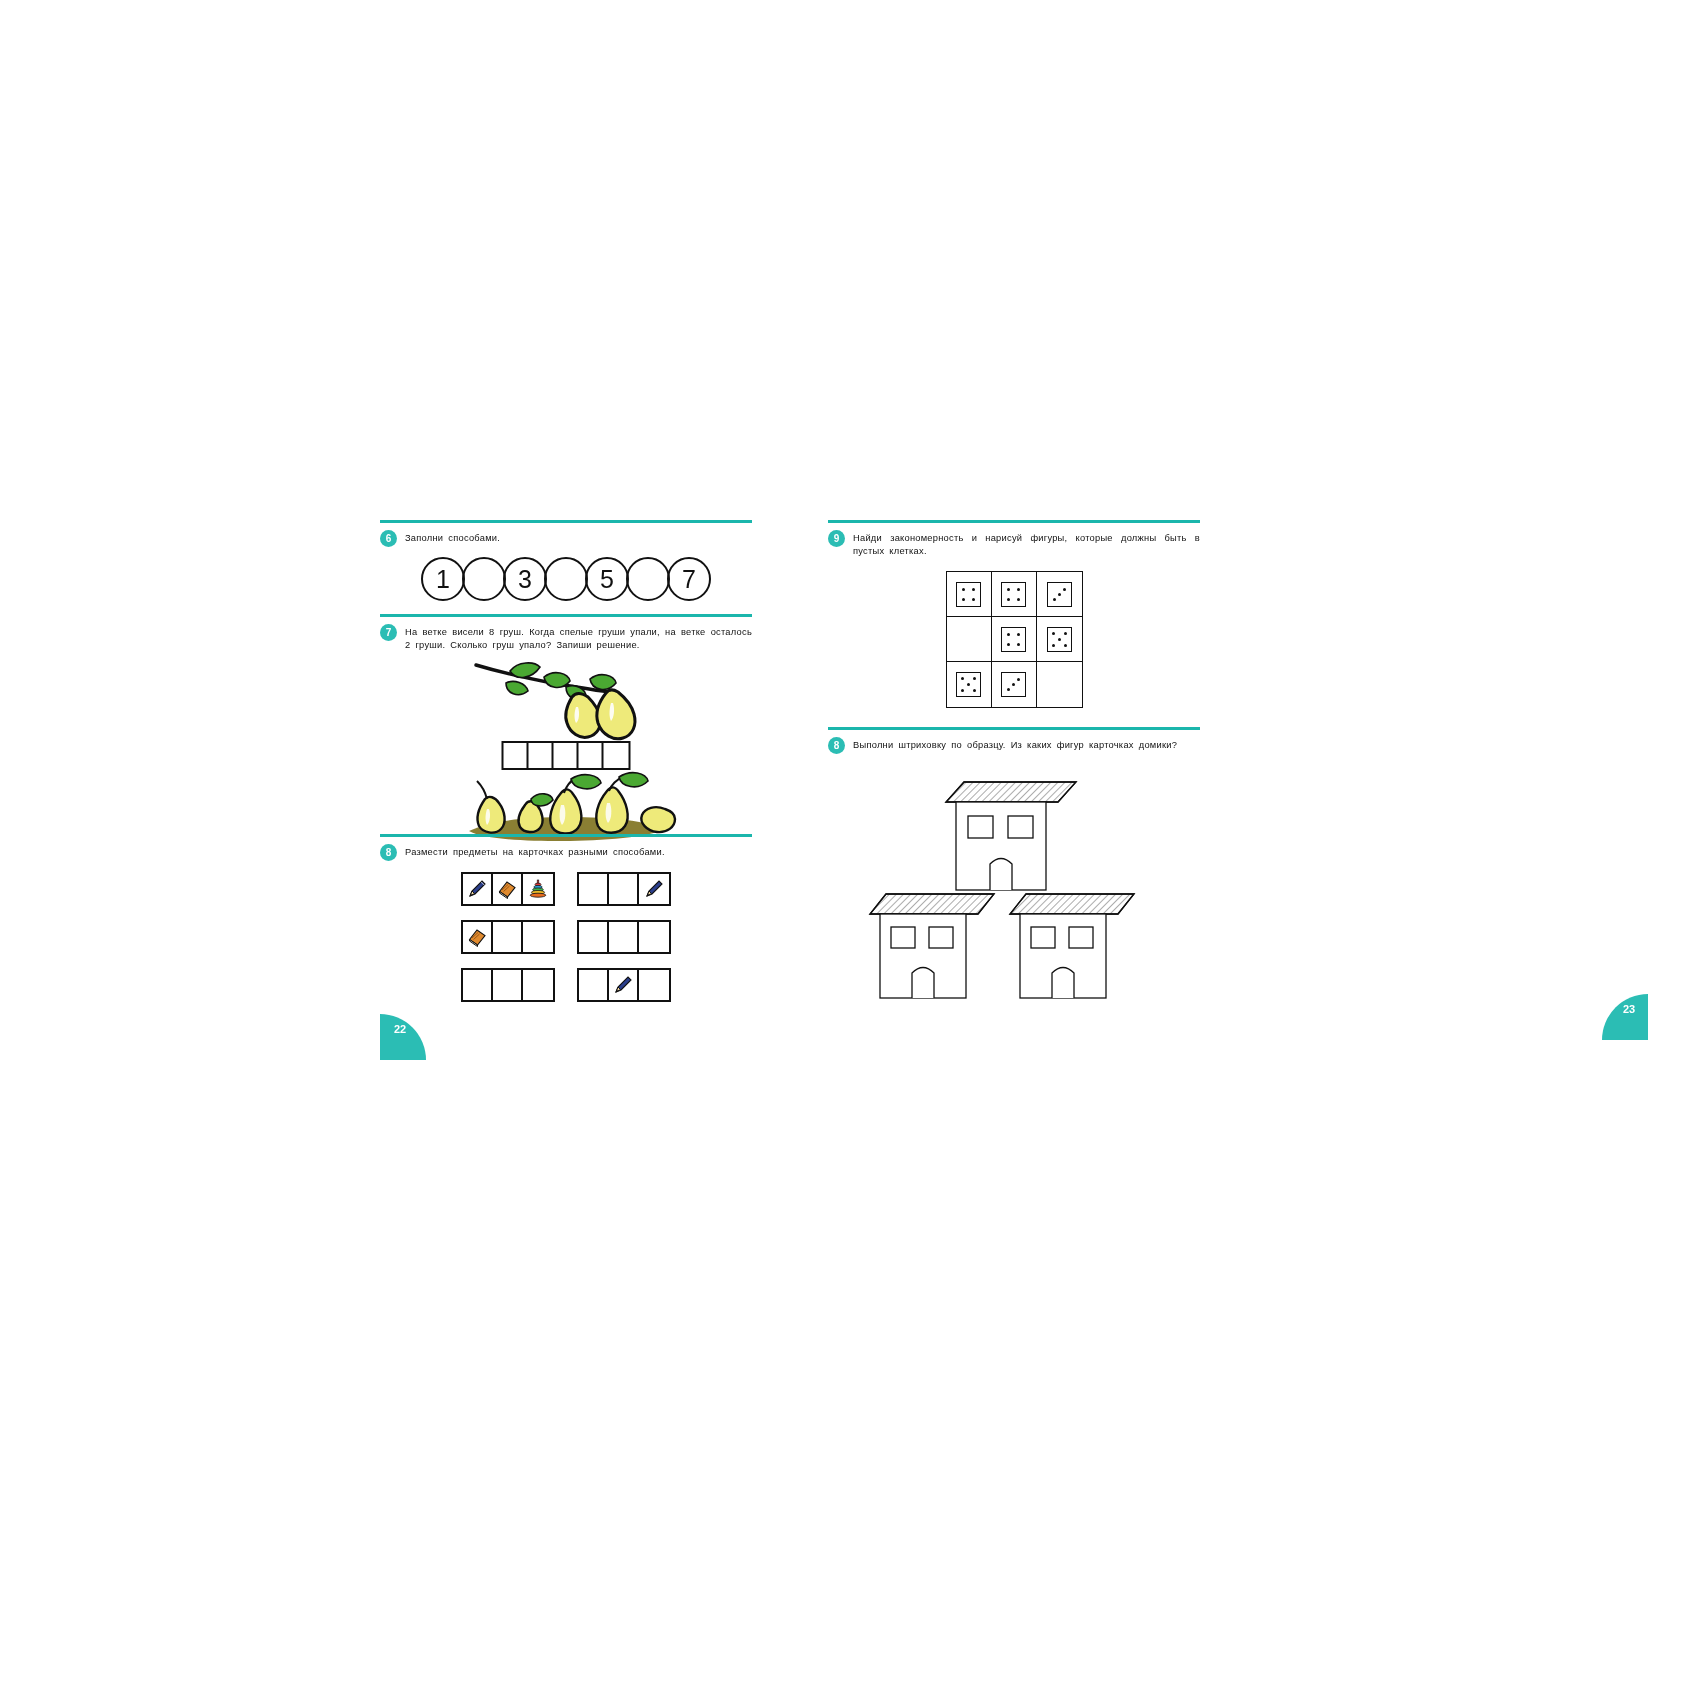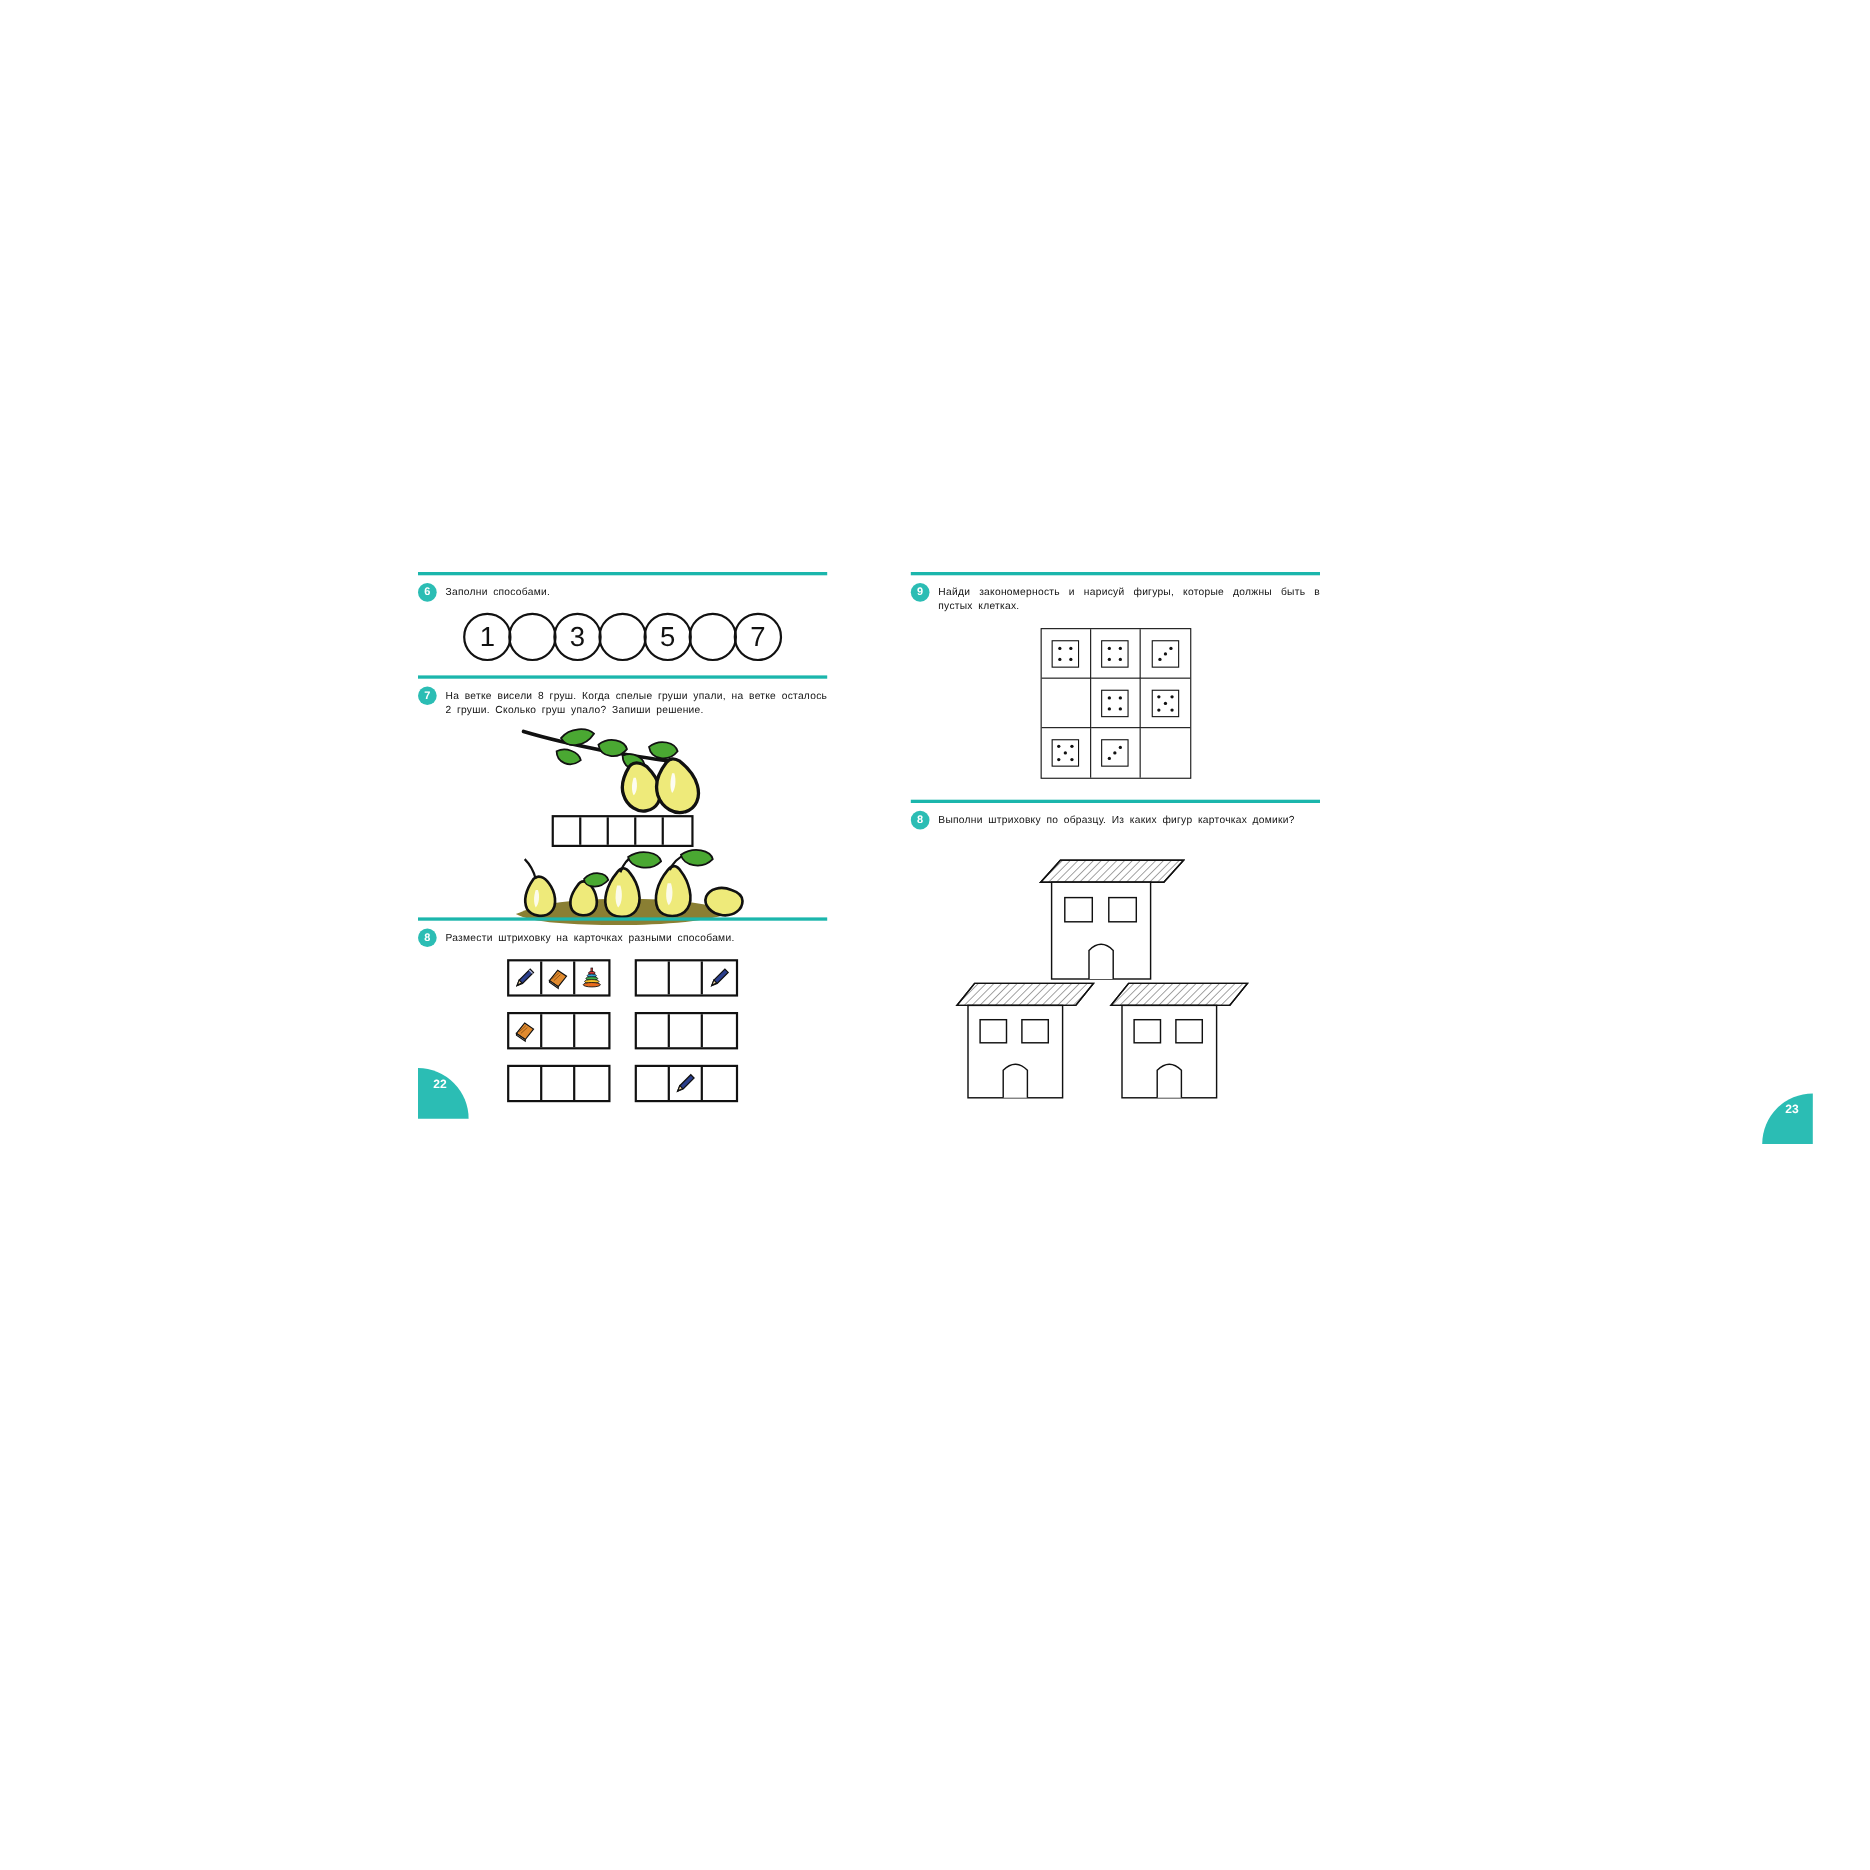--- a/index.html
+++ b/index.html
@@ -167,21 +167,21 @@
     background:#2bbdb4;
     color:#fff;
     font-size:11px;
     font-weight:bold;
     display:flex;
     align-items:flex-start;
     justify-content:center;
   }
   .corner span{margin-top:9px;}
   .corner.left{
-    left:0px; top:451px;
+    left:0px; top:494px;
     border-top-right-radius:46px;
   }
   .corner.left span{margin-left:-6px;}
   .corner.right{
     left:774px; top:474px;
     border-top-left-radius:46px;
   }
   .corner.right span{margin-left:8px;}
 </style>
 </head>
@@ -269,21 +269,21 @@
             <path d="M156 34 C154 42 154 50 157 54 C161 50 161 40 159 34 Z"></path>
           </g>
         </svg>
       </div>
     </div>
 
     <div class="task" style="margin-top:2px;">
       <div class="rule"></div>
       <div class="task-head">
         <div class="badge">8</div>
-        <div class="task-text">Размести  штриховку  на  карточках  разными  способами.</div>
+        <div class="task-text">Размести  предметы  на  карточках  разными  способами.</div>
       </div>
 
       <div class="cards">
 
         <div class="card-pair">
           <div class="card">
             <div class="slot">
               <svg width="22" height="22" viewBox="0 0 22 22">
                 <path d="M4 18 L6 13 L16 3 L19 6 L9 16 Z" fill="#2b3f8c" stroke="#111" stroke-width="1.1"></path>
                 <path d="M4 18 L6 13 L8.5 15.5 Z" fill="#f2d9a8" stroke="#111" stroke-width="1"></path>

